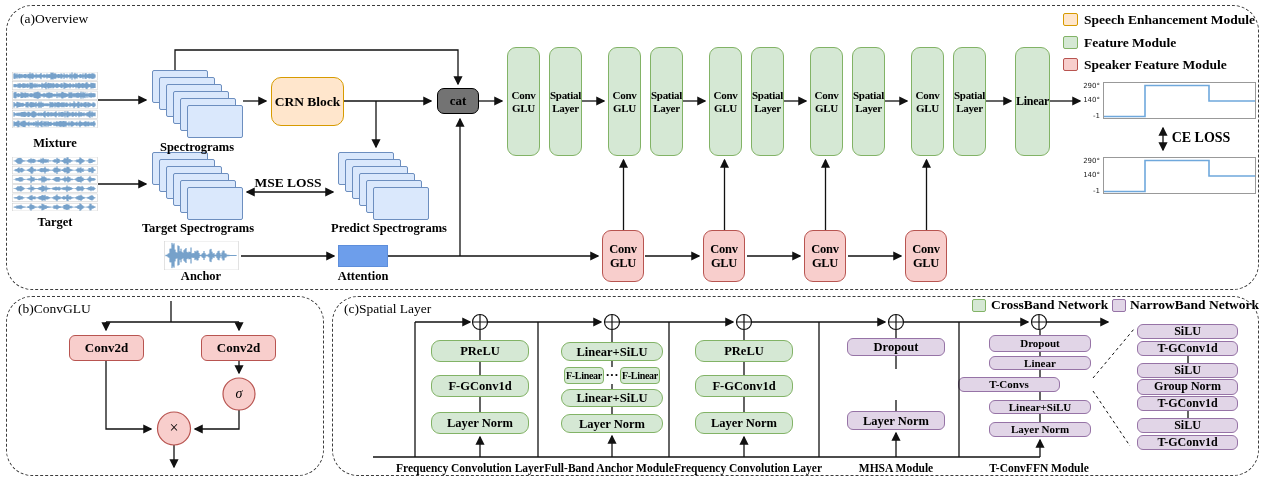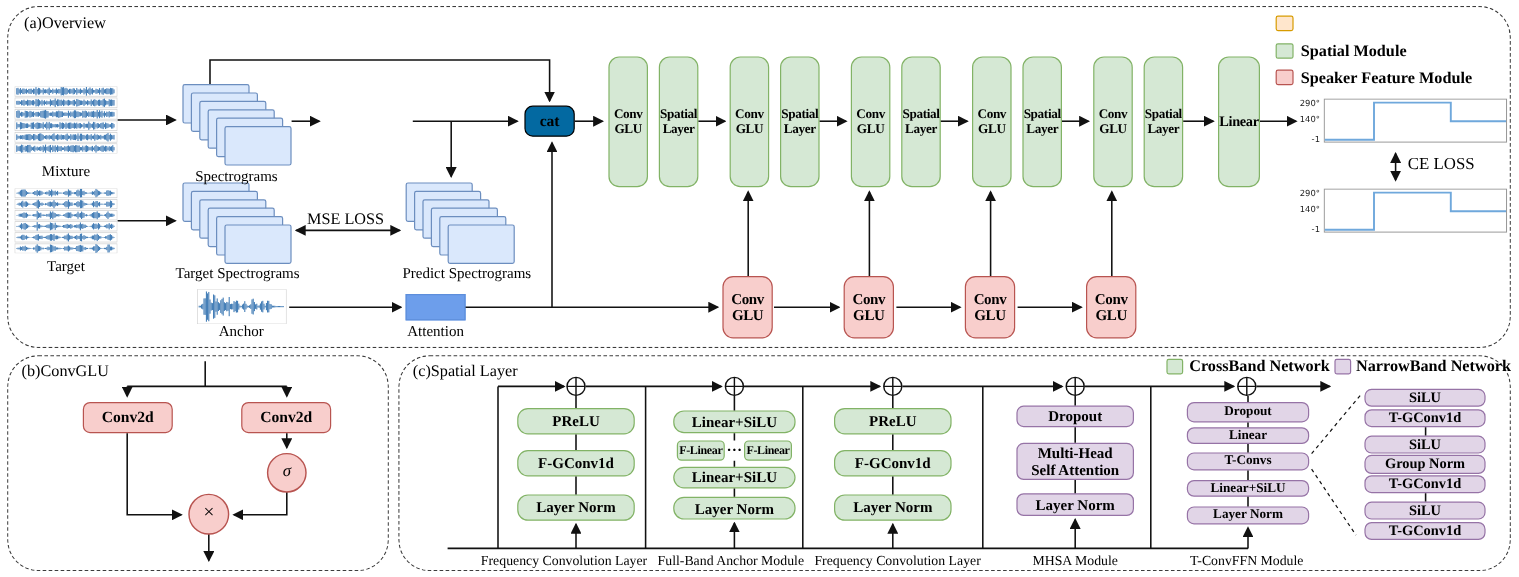--- a/index.html
+++ b/index.html
@@ -7,24 +7,24 @@
   .canvas{position:relative;width:1266px;height:481px;background:#fff;overflow:hidden;
           font-family:"Liberation Serif","DejaVu Serif",serif;color:#000}
   .panel{position:absolute;border:1.6px dashed #3c3c3c;border-radius:26px;z-index:0}
   .ptitle{position:absolute;font-weight:normal;font-size:13.5px;z-index:4;white-space:nowrap}
   .box{position:absolute;display:flex;align-items:center;justify-content:center;text-align:center;
        font-weight:bold;white-space:pre-line;line-height:1.12;z-index:2}
   .green{background:#D5E8D4;border:1px solid #82B366;border-radius:9px}
   .pink{background:#F8CECC;border:1px solid #B85450;border-radius:9px}
   .purple{background:#E1D5E7;border:1px solid #9673A6;border-radius:6px}
   .orange{background:#FFE6CC;border:1.6px solid #D79B00;border-radius:10px}
-  .plain{background:#0369a1;border:1.6px solid #000;border-radius:7px}
+  .plain{background:#737373;border:1.6px solid #000;border-radius:7px}
   .blue{background:#6D9EEB;border:1px solid #5d8edb}
   .chain{font-size:11px;letter-spacing:-0.3px}
-  .lbl{position:absolute;font-weight:normal;font-size:12.5px;white-space:nowrap;transform:translateX(-50%);z-index:4}
+  .lbl{position:absolute;font-weight:bold;font-size:12.5px;white-space:nowrap;transform:translateX(-50%);z-index:4}
   .sm{font-size:11.5px}
   .stack{position:absolute;z-index:2}
   .stack>div{position:absolute;width:56px;height:33px;background:#DAE8FC;border:1px solid #6C8EBF;border-radius:2px}
   .tick{position:absolute;font-size:7px;color:#222;text-align:right;width:26px;z-index:4;
         font-family:"DejaVu Sans","Liberation Sans",sans-serif}
   .legend-sw{position:absolute;width:15px;height:13px;border-radius:2px;z-index:4}
   .ltext{position:absolute;font-weight:bold;font-size:13.5px;white-space:nowrap;z-index:4}
   .wave,.miniplot{position:absolute;z-index:2}
   .opnode{position:absolute;transform:translate(-50%,-50%);z-index:4;font-weight:bold}
   svg.overlay{position:absolute;left:0;top:0;z-index:3;pointer-events:none}
@@ -204,20 +204,21 @@
       <div style="left:7px;top:7px"></div>
       <div style="left:14px;top:14px"></div>
     <div style="left:21px;top:21px"></div>
       <div style="left:28px;top:28px"></div>
       <div style="left:35px;top:35px"></div>
   </div>
   <div class="lbl" style="left:389px;top:221px">Predict Spectrograms</div>
 
   <div class="lbl" style="left:288px;top:175px;font-size:13.5px">MSE LOSS</div>
 
+  <div class="box orange" style="left:271px;top:77px;width:73px;height:49px;font-size:13.5px">CRN Block</div>
 
   <div class="box blue" style="left:338px;top:245px;width:50px;height:22px"></div>
   <div class="lbl" style="left:363px;top:269px">Attention</div>
 
   <div class="box plain" style="left:437px;top:88px;width:42px;height:26px;font-size:13px">cat</div>
 
   <div class="box green chain" style="left:507px;top:47px;width:33px;height:109px">Conv
 GLU</div>
   <div class="box green chain" style="left:549px;top:47px;width:33px;height:109px">Spatial
 Layer</div>
@@ -242,22 +243,23 @@
   <div class="box pink chain" style="left:602px;top:230px;width:42px;height:52px;font-size:12.5px">Conv
 GLU</div>
   <div class="box pink chain" style="left:703px;top:230px;width:42px;height:52px;font-size:12.5px">Conv
 GLU</div>
   <div class="box pink chain" style="left:804px;top:230px;width:42px;height:52px;font-size:12.5px">Conv
 GLU</div>
   <div class="box pink chain" style="left:905px;top:230px;width:42px;height:52px;font-size:12.5px">Conv
 GLU</div>
 
   <div class="legend-sw" style="left:1063px;top:13px;background:#FFE6CC;border:1.3px solid #D79B00"></div>
+  <div class="ltext" style="left:1084px;top:12px">Speech Enhancement Module</div>
   <div class="legend-sw" style="left:1063px;top:36px;background:#D5E8D4;border:1.3px solid #82B366"></div>
-  <div class="ltext" style="left:1084px;top:35px">Spatial Module</div>
+  <div class="ltext" style="left:1084px;top:35px">Feature Module</div>
   <div class="legend-sw" style="left:1063px;top:58px;background:#F8CECC;border:1.3px solid #B85450"></div>
   <div class="ltext" style="left:1084px;top:57px">Speaker Feature Module</div>
 
   <svg class="miniplot" width="153" height="37" style="left:1103px;top:82px">
     <rect x="0.5" y="0.5" width="152" height="36" fill="#fff" stroke="#999"></rect>
     <polyline points="1,34.5 42,34.5 42,3.5 106,3.5 106,19 152,19" fill="none" stroke="#6FA8DC" stroke-width="1.6"></polyline>
   </svg>
   <span class="tick" style="left:1074px;top:82px">290°</span>
   <span class="tick" style="left:1074px;top:96px">140°</span>
   <span class="tick" style="left:1074px;top:112px">-1</span>
@@ -294,28 +296,26 @@
   <div class="box green" style="left:561px;top:389px;width:102px;height:18px;font-size:12.5px">Linear+SiLU</div>
   <div class="box green" style="left:561px;top:414px;width:102px;height:19px;font-size:12.5px">Layer Norm</div>
   <div class="lbl sm" style="left:609px;top:462px">Full-Band Anchor Module</div>
 
   <div class="box green" style="left:695px;top:340px;width:98px;height:22px;font-size:12.5px">PReLU</div>
   <div class="box green" style="left:695px;top:375px;width:98px;height:22px;font-size:12.5px">F-GConv1d</div>
   <div class="box green" style="left:695px;top:412px;width:98px;height:22px;font-size:12.5px">Layer Norm</div>
   <div class="lbl sm" style="left:748px;top:462px">Frequency Convolution Layer</div>
 
   <div class="box purple" style="left:847px;top:338px;width:98px;height:18px;font-size:12.5px">Dropout</div>
-  <div class="box purple" style="left:847px;top:369px;width:98px;height:31px;font-size:12.5px">Multi-Head
-Self Attention</div>
   <div class="box purple" style="left:847px;top:411px;width:98px;height:19px;font-size:12.5px">Layer Norm</div>
   <div class="lbl sm" style="left:896px;top:462px">MHSA Module</div>
 
   <div class="box purple c5" style="left:989px;top:335px;width:102px;height:17px">Dropout</div>
   <div class="box purple c5" style="left:989px;top:356px;width:102px;height:14px">Linear</div>
-  <div class="box purple c5" style="left:989px;top:377px;width:102px;height:15px">T-Convs</div>
+  <div class="box purple c5" style="left:958px;top:377px;width:102px;height:15px">T-Convs</div>
   <div class="box purple c5" style="left:989px;top:400px;width:102px;height:14px">Linear+SiLU</div>
   <div class="box purple c5" style="left:989px;top:422px;width:102px;height:15px">Layer Norm</div>
   <div class="lbl sm" style="left:1039px;top:462px">T-ConvFFN Module</div>
 
   <div class="box purple" style="left:1137px;top:324px;width:101px;height:15px;font-size:12px">SiLU</div>
   <div class="box purple" style="left:1137px;top:341px;width:101px;height:15px;font-size:12px">T-GConv1d</div>
   <div class="box purple" style="left:1137px;top:363px;width:101px;height:15px;font-size:12px">SiLU</div>
   <div class="box purple" style="left:1137px;top:379px;width:101px;height:16px;font-size:12px">Group Norm</div>
   <div class="box purple" style="left:1137px;top:396px;width:101px;height:15px;font-size:12px">T-GConv1d</div>
   <div class="box purple" style="left:1137px;top:418px;width:101px;height:15px;font-size:12px">SiLU</div>

